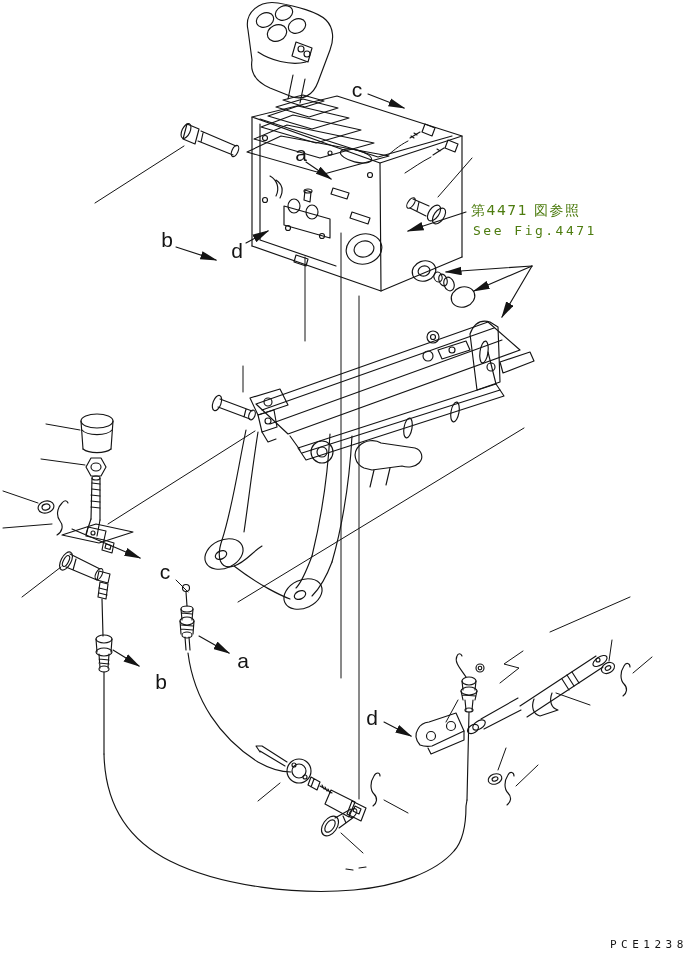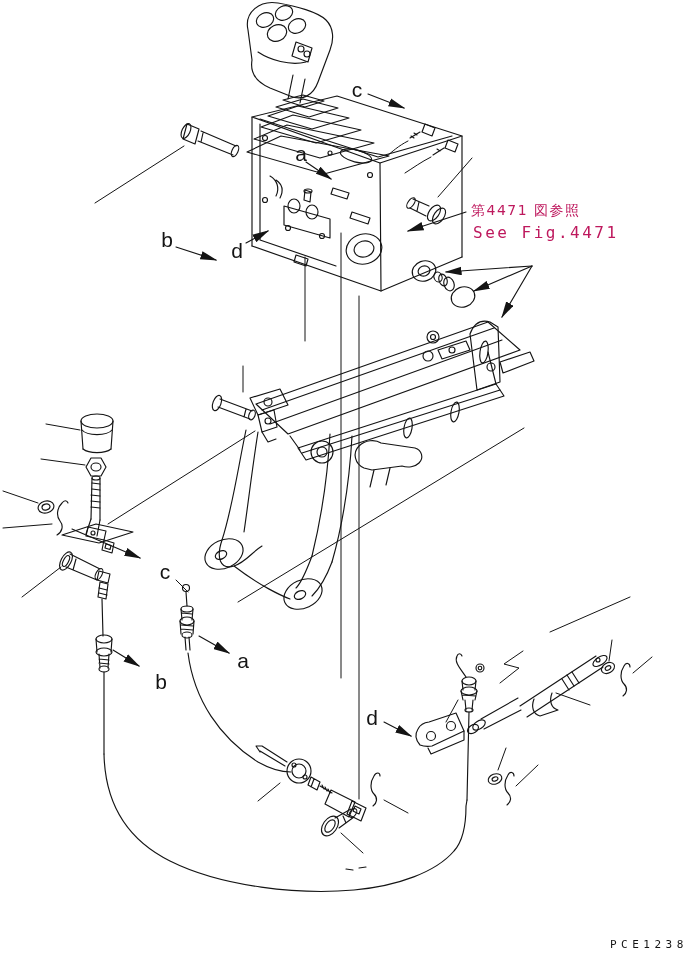--- a/index.html
+++ b/index.html
@@ -6,24 +6,24 @@
   .canvas{
     position:relative;width:686px;height:959px;background:#ffffff;
     font-family:"Liberation Sans","DejaVu Sans",sans-serif;overflow:hidden;
   }
   .canvas svg{position:absolute;left:0;top:0;}
   .callout{
     position:absolute;transform:translate(-50%,-50%);
     font-size:21px;color:#141414;line-height:1;
     font-family:"Liberation Sans","DejaVu Sans",sans-serif;
   }
-  .ref{position:absolute;color:#be185d;white-space:nowrap;}
+  .ref{position:absolute;color:#4d7c0f;white-space:nowrap;}
   .ref .jp{font-size:14px;letter-spacing:1.5px;font-family:"DejaVu Sans",sans-serif;}
   .ref .en{
-    font-size:16px;letter-spacing:2.5px;margin-top:3px;padding-left:2px;
+    font-size:13px;letter-spacing:2.5px;margin-top:3px;padding-left:2px;
     font-family:"DejaVu Sans Mono","Liberation Mono",monospace;
   }
   .code{
     position:absolute;font-size:11px;letter-spacing:4.5px;color:#141414;
     font-family:"DejaVu Sans Mono","Liberation Mono",monospace;
   }
 </style>
 </head>
 <body>
 

